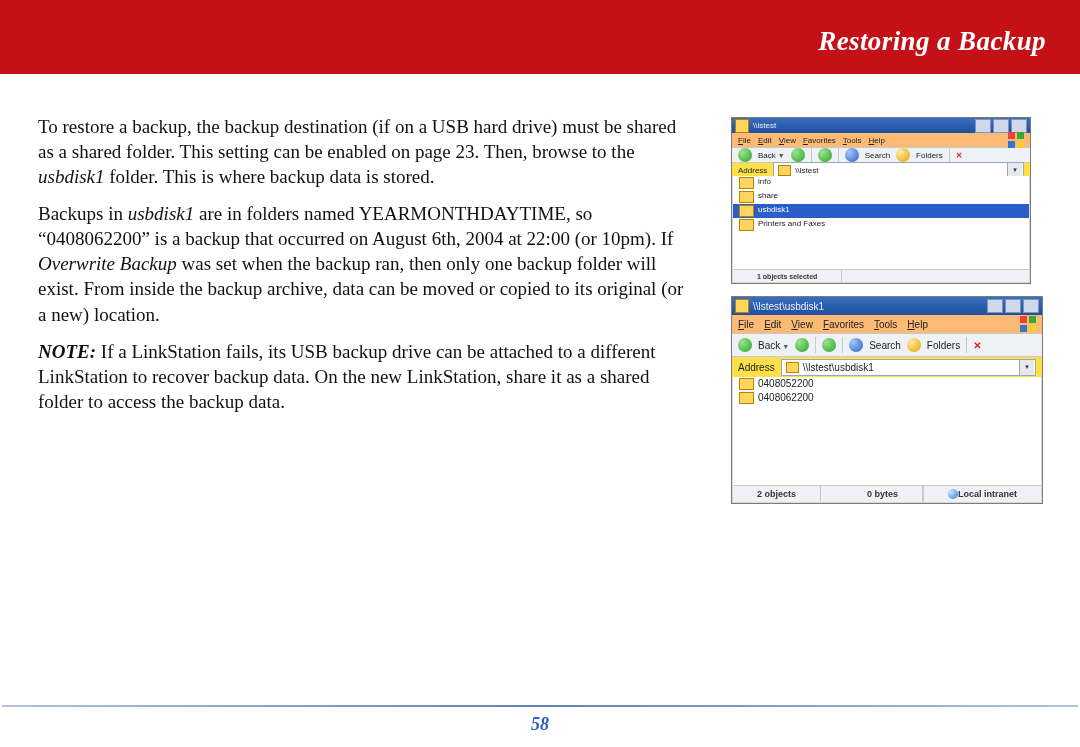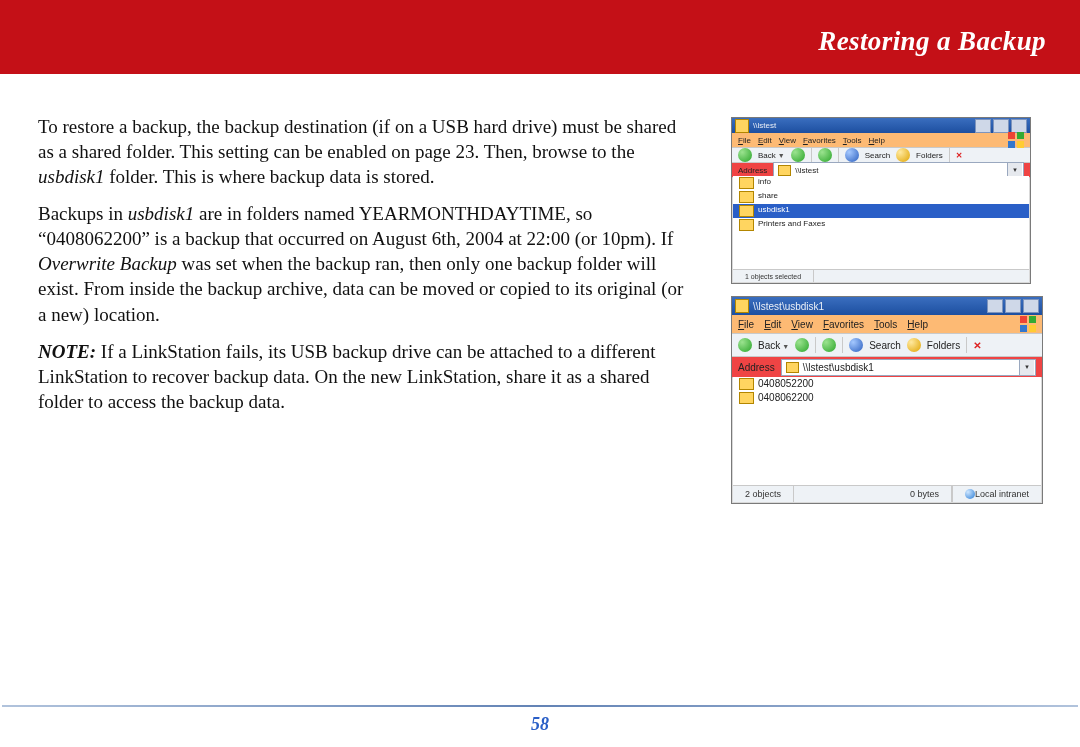--- a/index.html
+++ b/index.html
@@ -107,21 +107,21 @@
     width: 14px; height: 14px; border-radius: 50%;
   }
   .green { background: radial-gradient(circle at 30% 30%, #9be38f, #2aa52a); }
   .blue  { background: radial-gradient(circle at 30% 30%, #a4c8ff, #2b5fbf); }
   .yellow{ background: radial-gradient(circle at 30% 30%, #ffe9a0, #e0a400); }
   .toolbar .arrow::after { content: "▼"; font-size: 7px; margin-left: 2px; color: #555; }
   .toolbar .sep { width: 1px; height: 16px; background: #c9c9c9; }
   .x-del { color: #d22; font-weight: bold; }
   .addrbar {
     height: 20px;
-    background: #ef4444;
+    background: #fde047;
     border-bottom: 1px solid #c9c9c9;
     display: flex;
     align-items: center;
     gap: 6px;
     padding: 0 6px;
   }
   .addrbar .addrinput {
     flex: 1;
     height: 15px;
     background: #fff;
@@ -163,23 +163,23 @@
     position: absolute; left: 1px; right: 1px; bottom: 1px;
     height: 16px;
     background: #eef2f6;
     border-top: 1px solid #c9c9c9;
     display: flex; align-items: center;
     font-size: 9px;
     color: #333;
   }
   .statusbar .sbox {
     border-right: 1px solid #c9c9c9;
-    padding: 0 12px;
+    padding: 0 24px;
     height: 100%;
-    display: flex; align-items: center;
+    display: flex; align-items: center; font-weight: bold;
   }
   .statusbar .last { margin-left: auto; border-left: 1px solid #c9c9c9; border-right: none; }
   .globe {
     width: 10px; height: 10px; border-radius: 50%;
     background: radial-gradient(circle at 30% 30%, #cfe7ff, #2b7dd6);
   }
 
   
   #shot1 { left: 731px; top: 117px; width: 298px; height: 165px; font-size: 8px; }
   #shot1 .menubar, #shot1 .toolbar, #shot1 .addrbar { height: 14px; }

